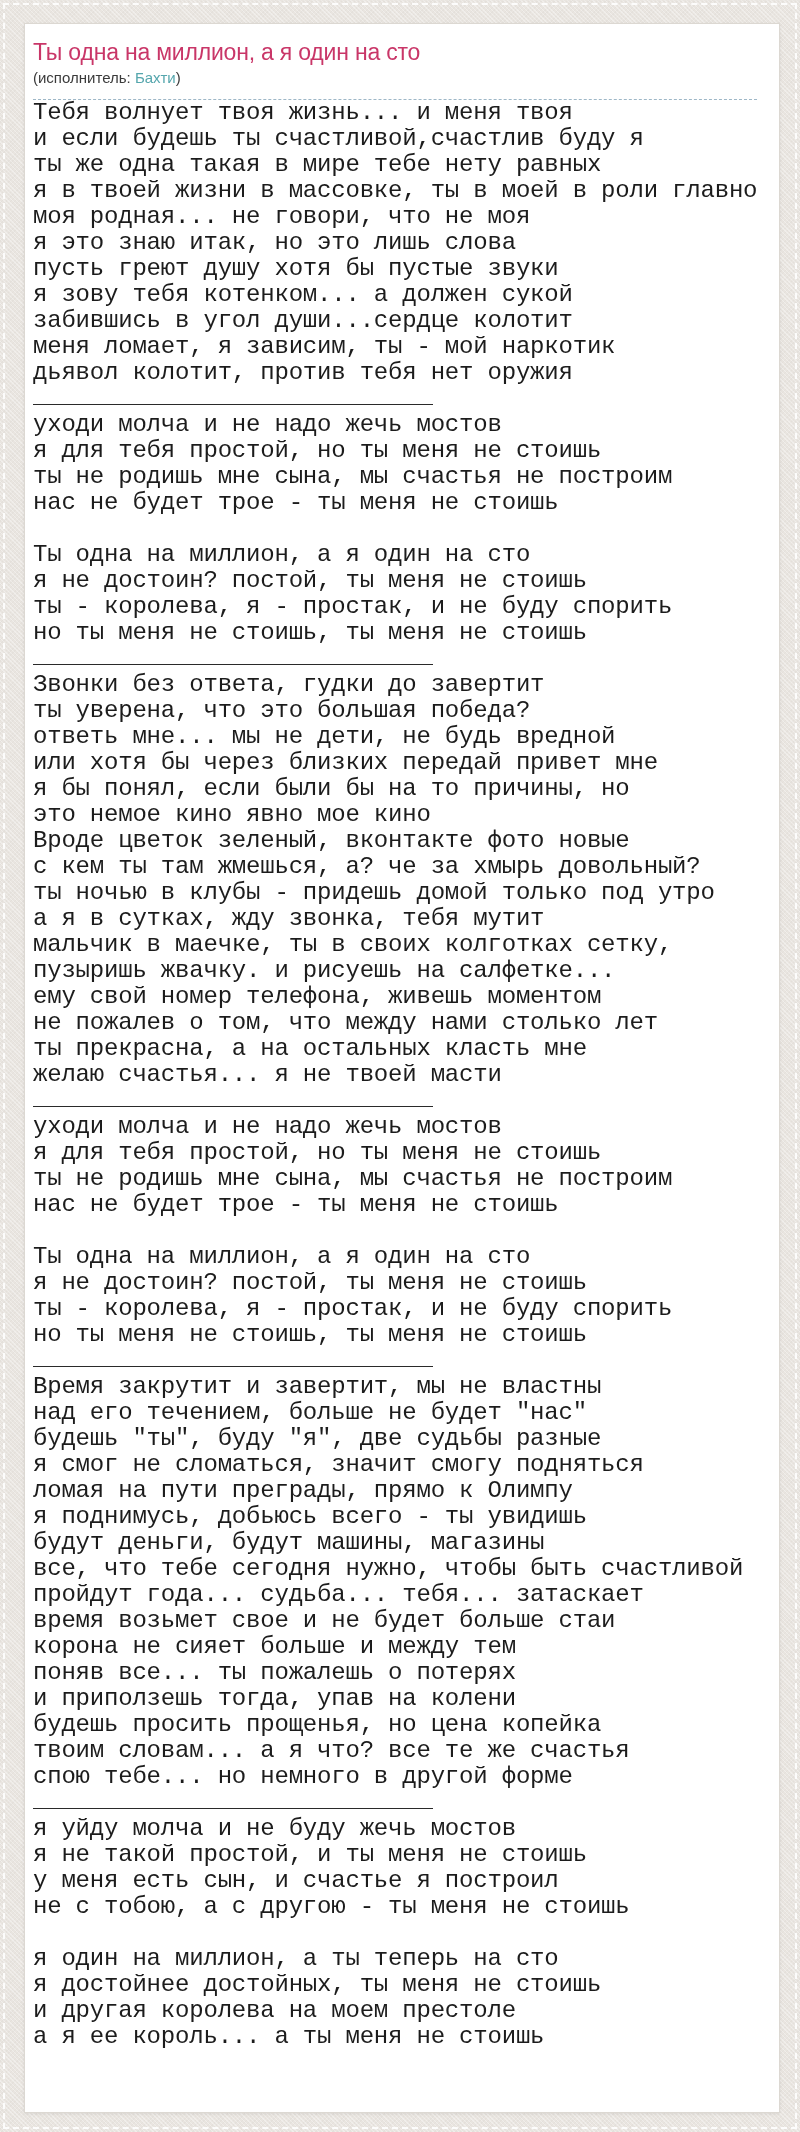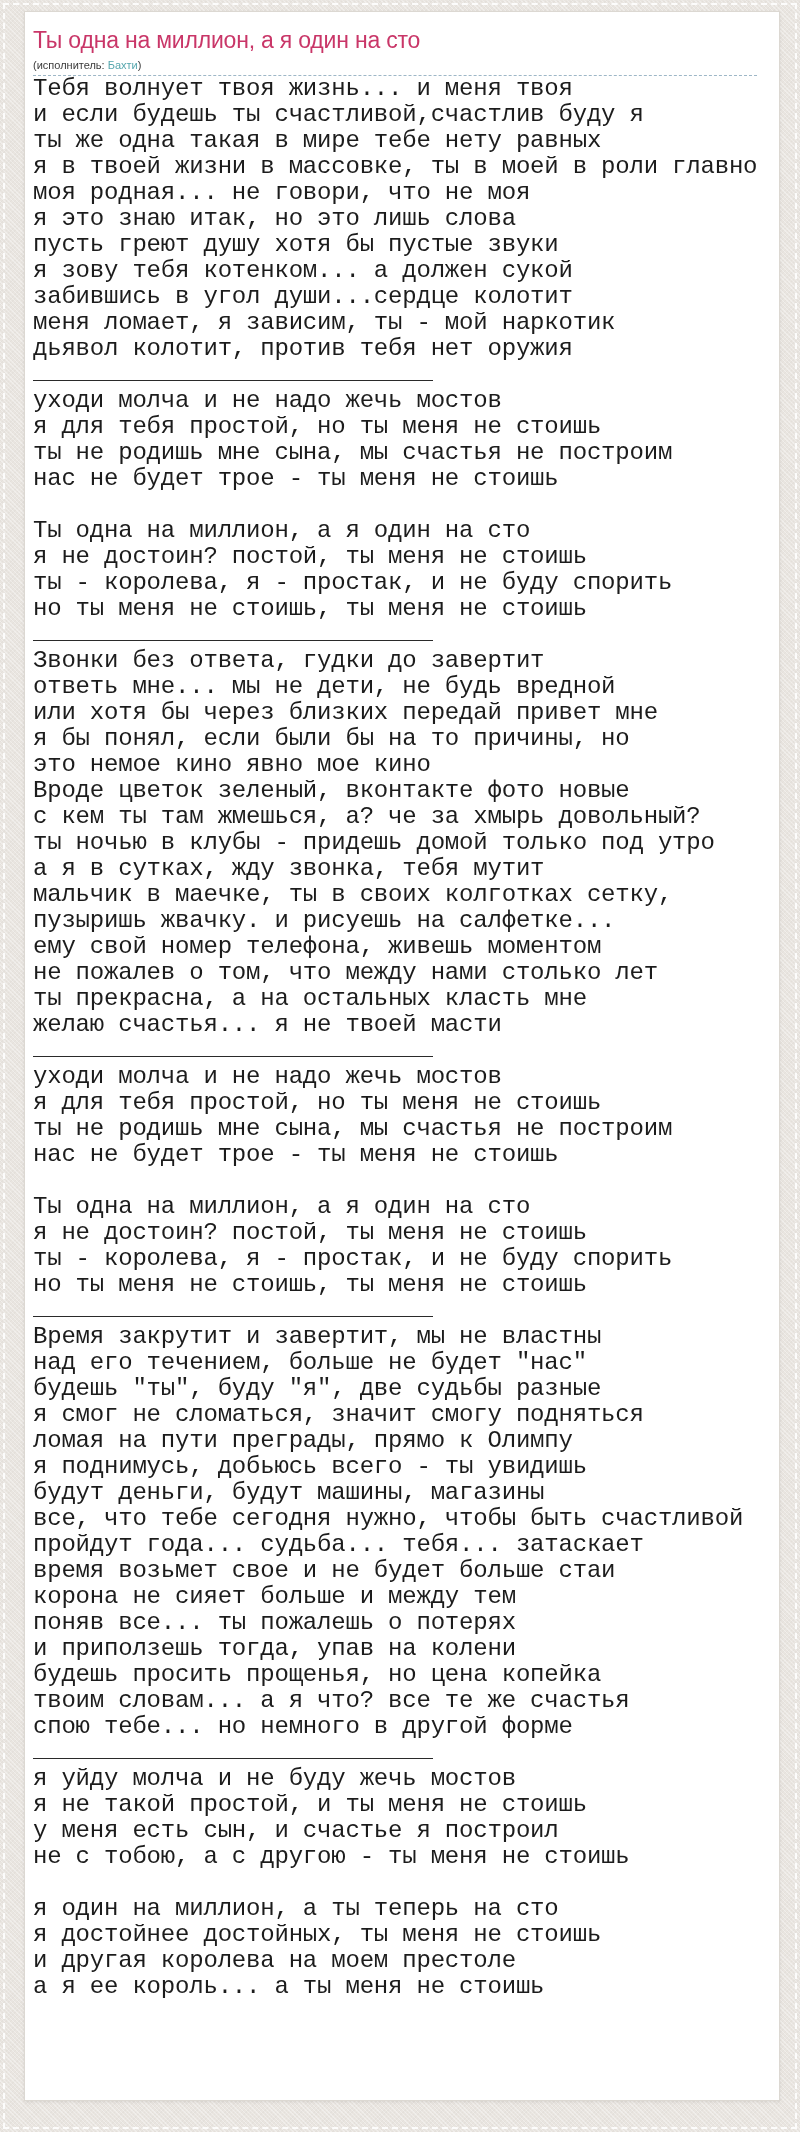--- a/index.html
+++ b/index.html
@@ -19,34 +19,34 @@
     background-image:
       repeating-linear-gradient(45deg, rgba(255,255,255,.35) 0 1px, rgba(0,0,0,0) 1px 3px),
       repeating-linear-gradient(-45deg, rgba(0,0,0,.025) 0 1px, rgba(0,0,0,0) 1px 3px);
     font-family:"Liberation Sans", sans-serif;
   }
   .stitch{
     position:absolute;inset:3px;border:2px dashed rgba(255,255,255,.9);
     pointer-events:none;z-index:2;
   }
   .card{
-    position:absolute;left:24px;top:11px;width:756px;min-height:2090px;
+    position:absolute;left:24px;top:23px;width:756px;min-height:2090px;
     background:var(--card-bg);
     border:1px solid #dcd8d2;
     box-shadow:0 1px 3px rgba(0,0,0,.08);
     padding:14px 22px 28px 8px;
     z-index:1;
   }
   .title{
     margin:0;font-size:23px;font-weight:400;line-height:28px;
     letter-spacing:-0.2px;color:var(--title-color);
   }
   .artist-line{
-    font-size:11px;line-height:19px;color:#3b3b3b;margin-top:2px;
-    padding-bottom:0;border-bottom:1px dashed var(--rule-color);
+    font-size:15px;line-height:19px;color:#3b3b3b;margin-top:2px;
+    padding-bottom:12px;border-bottom:1px dashed var(--rule-color);
   }
   .artist-link{color:var(--link-color);text-decoration:none;cursor:pointer;}
   .lyrics{
     font-size:24px;line-height:26px;
     letter-spacing:-0.2px;color:var(--text-color);font-family:Liberation Mono, monospace;
   }
   .line{height:26px;white-space:nowrap;overflow:hidden;}
   .line.divider .rule{
     display:inline-block;width:400px;height:19px;
     border-bottom:1px solid var(--divider-color);
@@ -77,20 +77,21 @@
       <div class="line text">я для тебя простой, но ты меня не стоишь</div>
       <div class="line text">ты не родишь мне сына, мы счастья не построим</div>
       <div class="line text">нас не будет трое - ты меня не стоишь</div>
       <div class="line blank"></div>
       <div class="line text">Ты одна на миллион, а я один на сто</div>
       <div class="line text">я не достоин? постой, ты меня не стоишь</div>
       <div class="line text">ты - королева, я - простак, и не буду спорить</div>
       <div class="line text">но ты меня не стоишь, ты меня не стоишь</div>
       <div class="line divider"><span class="rule"></span></div>
       <div class="line text">Звонки без ответа, гудки до завертит</div>
+      <div class="line text">ты уверена, что это большая победа?</div>
       <div class="line text">ответь мне... мы не дети, не будь вредной</div>
       <div class="line text">или хотя бы через близких передай привет мне</div>
       <div class="line text">я бы понял, если были бы на то причины, но</div>
       <div class="line text">это немое кино явно мое кино</div>
       <div class="line text">Вроде цветок зеленый, вконтакте фото новые</div>
       <div class="line text">с кем ты там жмешься, а? че за хмырь довольный?</div>
       <div class="line text">ты ночью в клубы - придешь домой только под утро</div>
       <div class="line text">а я в сутках, жду звонка, тебя мутит</div>
       <div class="line text">мальчик в маечке, ты в своих колготках сетку,</div>
       <div class="line text">пузыришь жвачку. и рисуешь на салфетке...</div>

